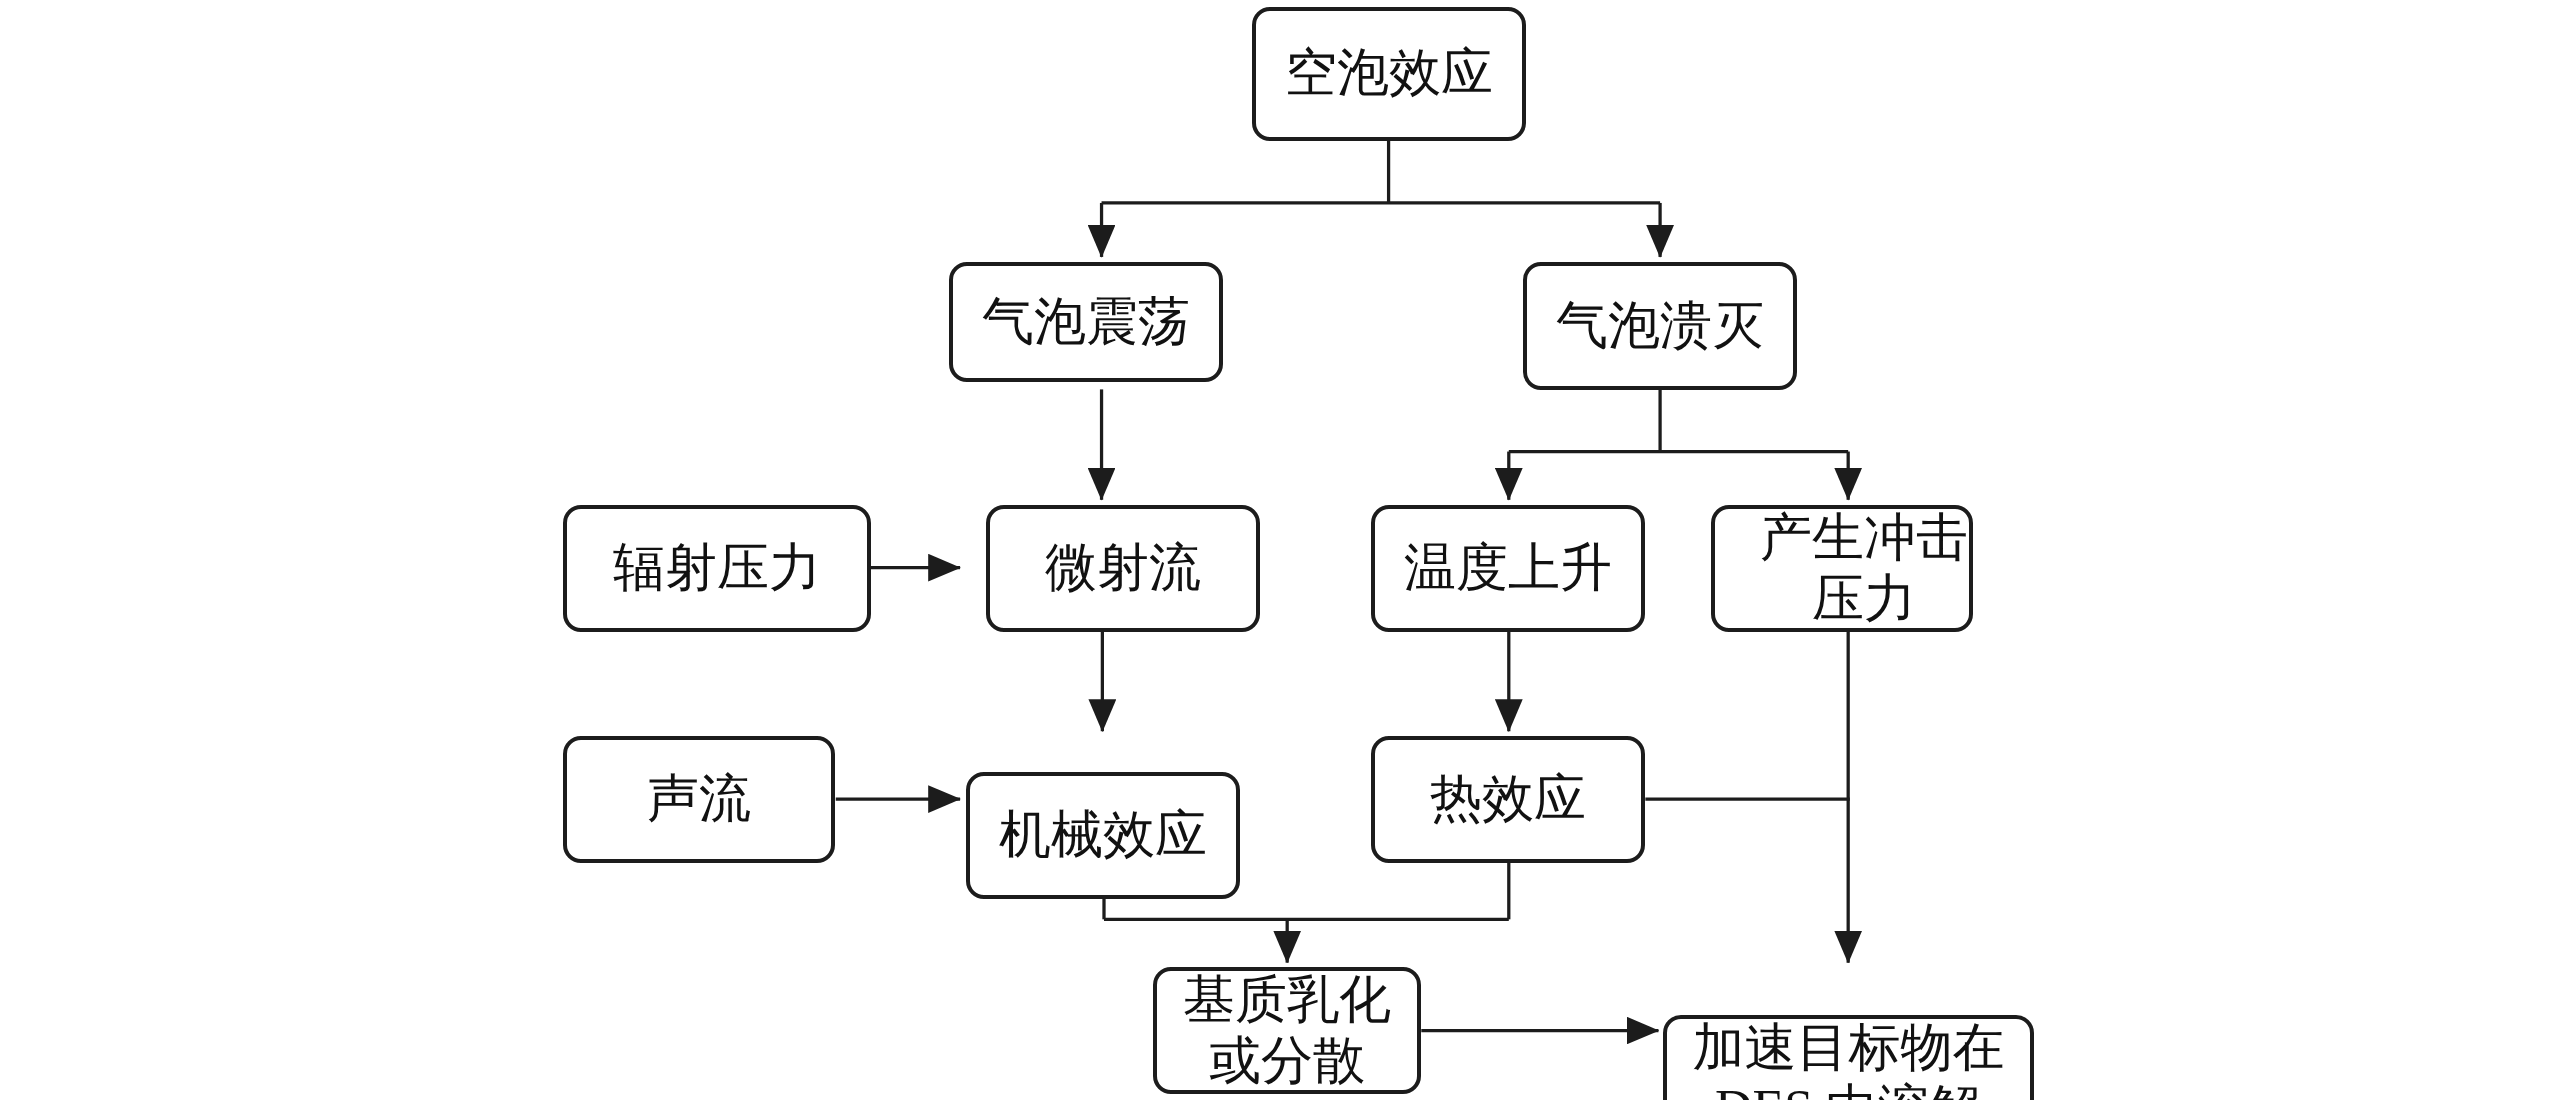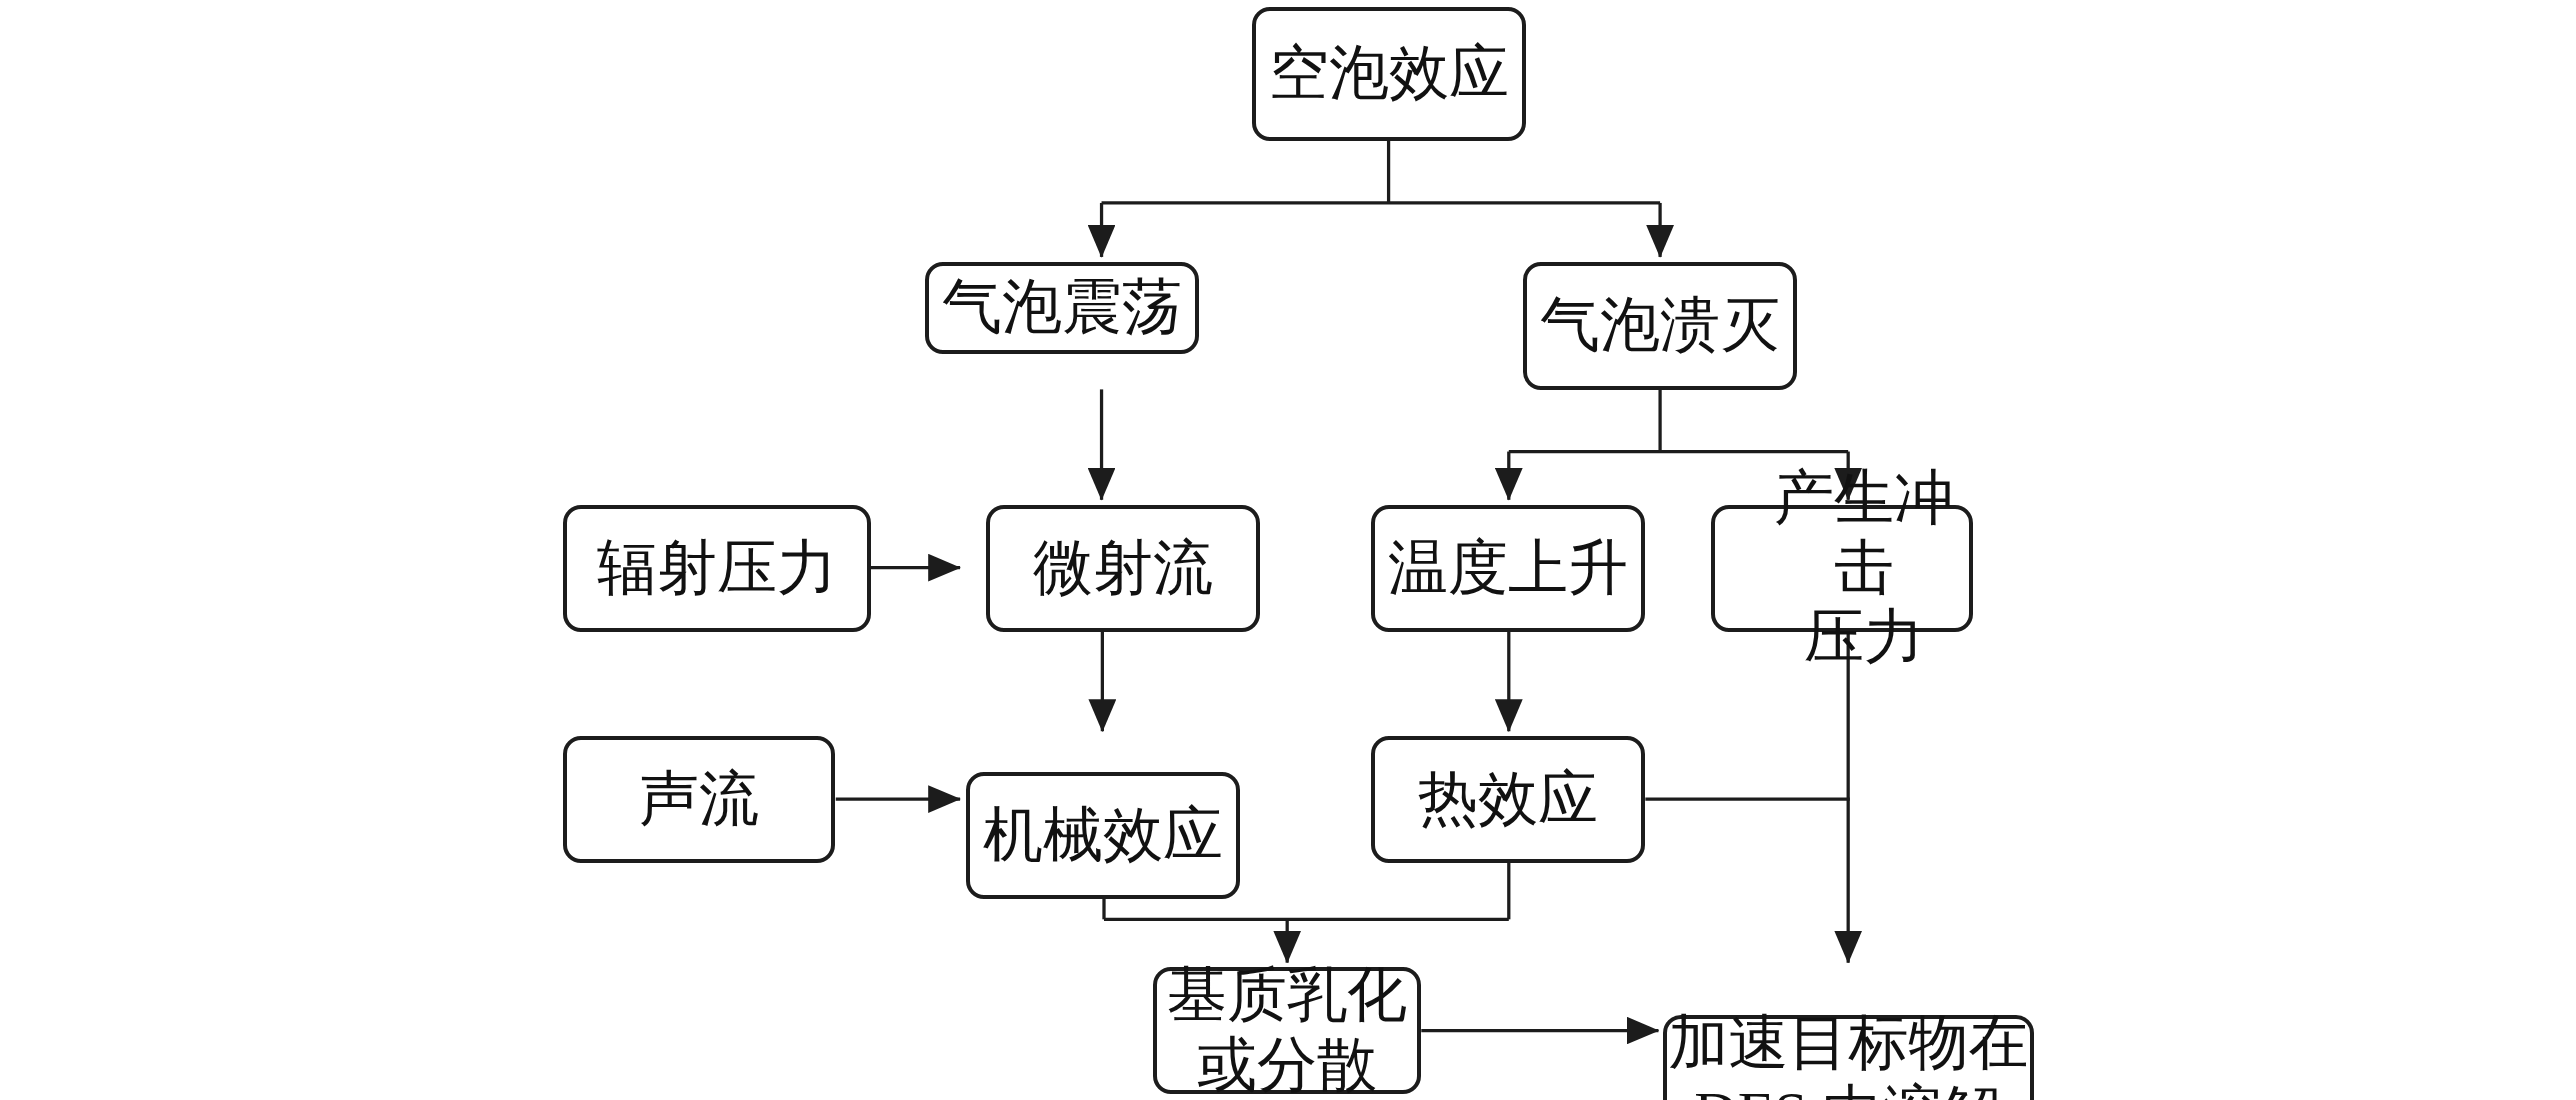--- a/index.html
+++ b/index.html
@@ -24,21 +24,21 @@
     position: absolute;
     box-sizing: border-box;
     background: #ffffff;
     border: 4.1px solid #1c1c1c;
     border-radius: 18px;
     display: flex;
     align-items: center;
     justify-content: center;
     text-align: center;
     color: #111111;
-    font-size: 60px;
+    font-size: 52px;
     line-height: 1.16;
   }
   .node .label {
     white-space: pre-line;
   }
 </style>
 </head>
 <body>
 
 <div class="canvas">
@@ -79,21 +79,21 @@
 
       <path d="M2260 772 V1177" marker-end="url(#ah)"></path>
 
       <path d="M1738 1260 H2028" marker-end="url(#ah)"></path>
     </g>
   </svg>
 
   <div class="node" style="left:1252px; top:6.5px;    width:274px; height:134px;">
       <span class="label">空泡效应</span>
     </div>
-  <div class="node" style="left:925px; top:262px;  width:274px; height:92px;">
+  <div class="node" style="left:949px; top:262px;  width:274px; height:120px;">
       <span class="label">气泡震荡</span>
     </div>
   <div class="node" style="left:1523px; top:262px;  width:274px; height:128px;">
       <span class="label">气泡溃灭</span>
     </div>
   <div class="node" style="left:563px;  top:505px;  width:308px; height:127px;">
       <span class="label">辐射压力</span>
     </div>
   <div class="node" style="left:966px; top:505px;  width:274px; height:127px;margin-left:20px;">
       <span class="label">微射流</span>

